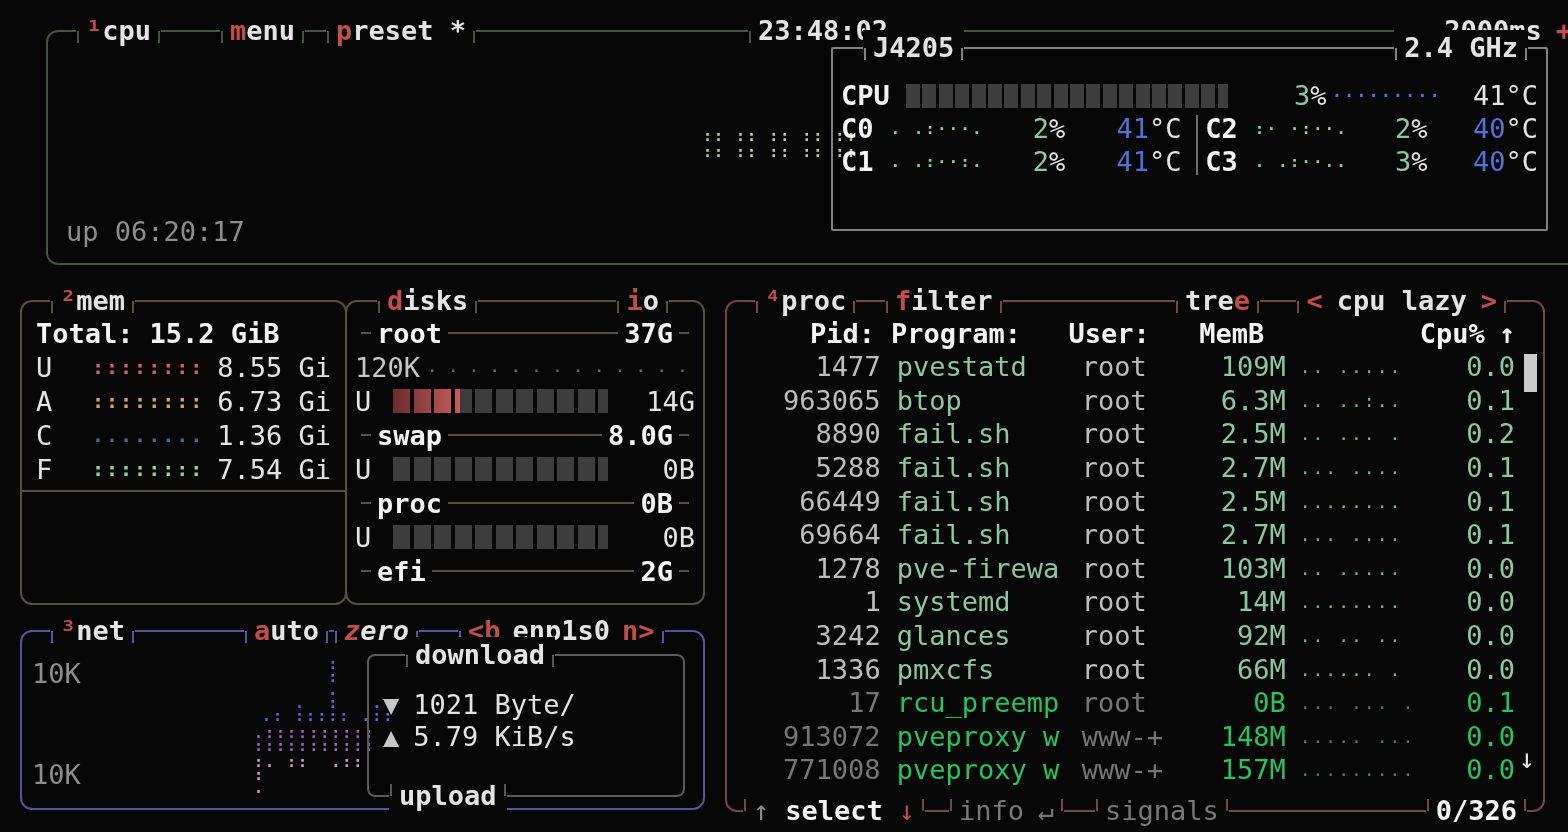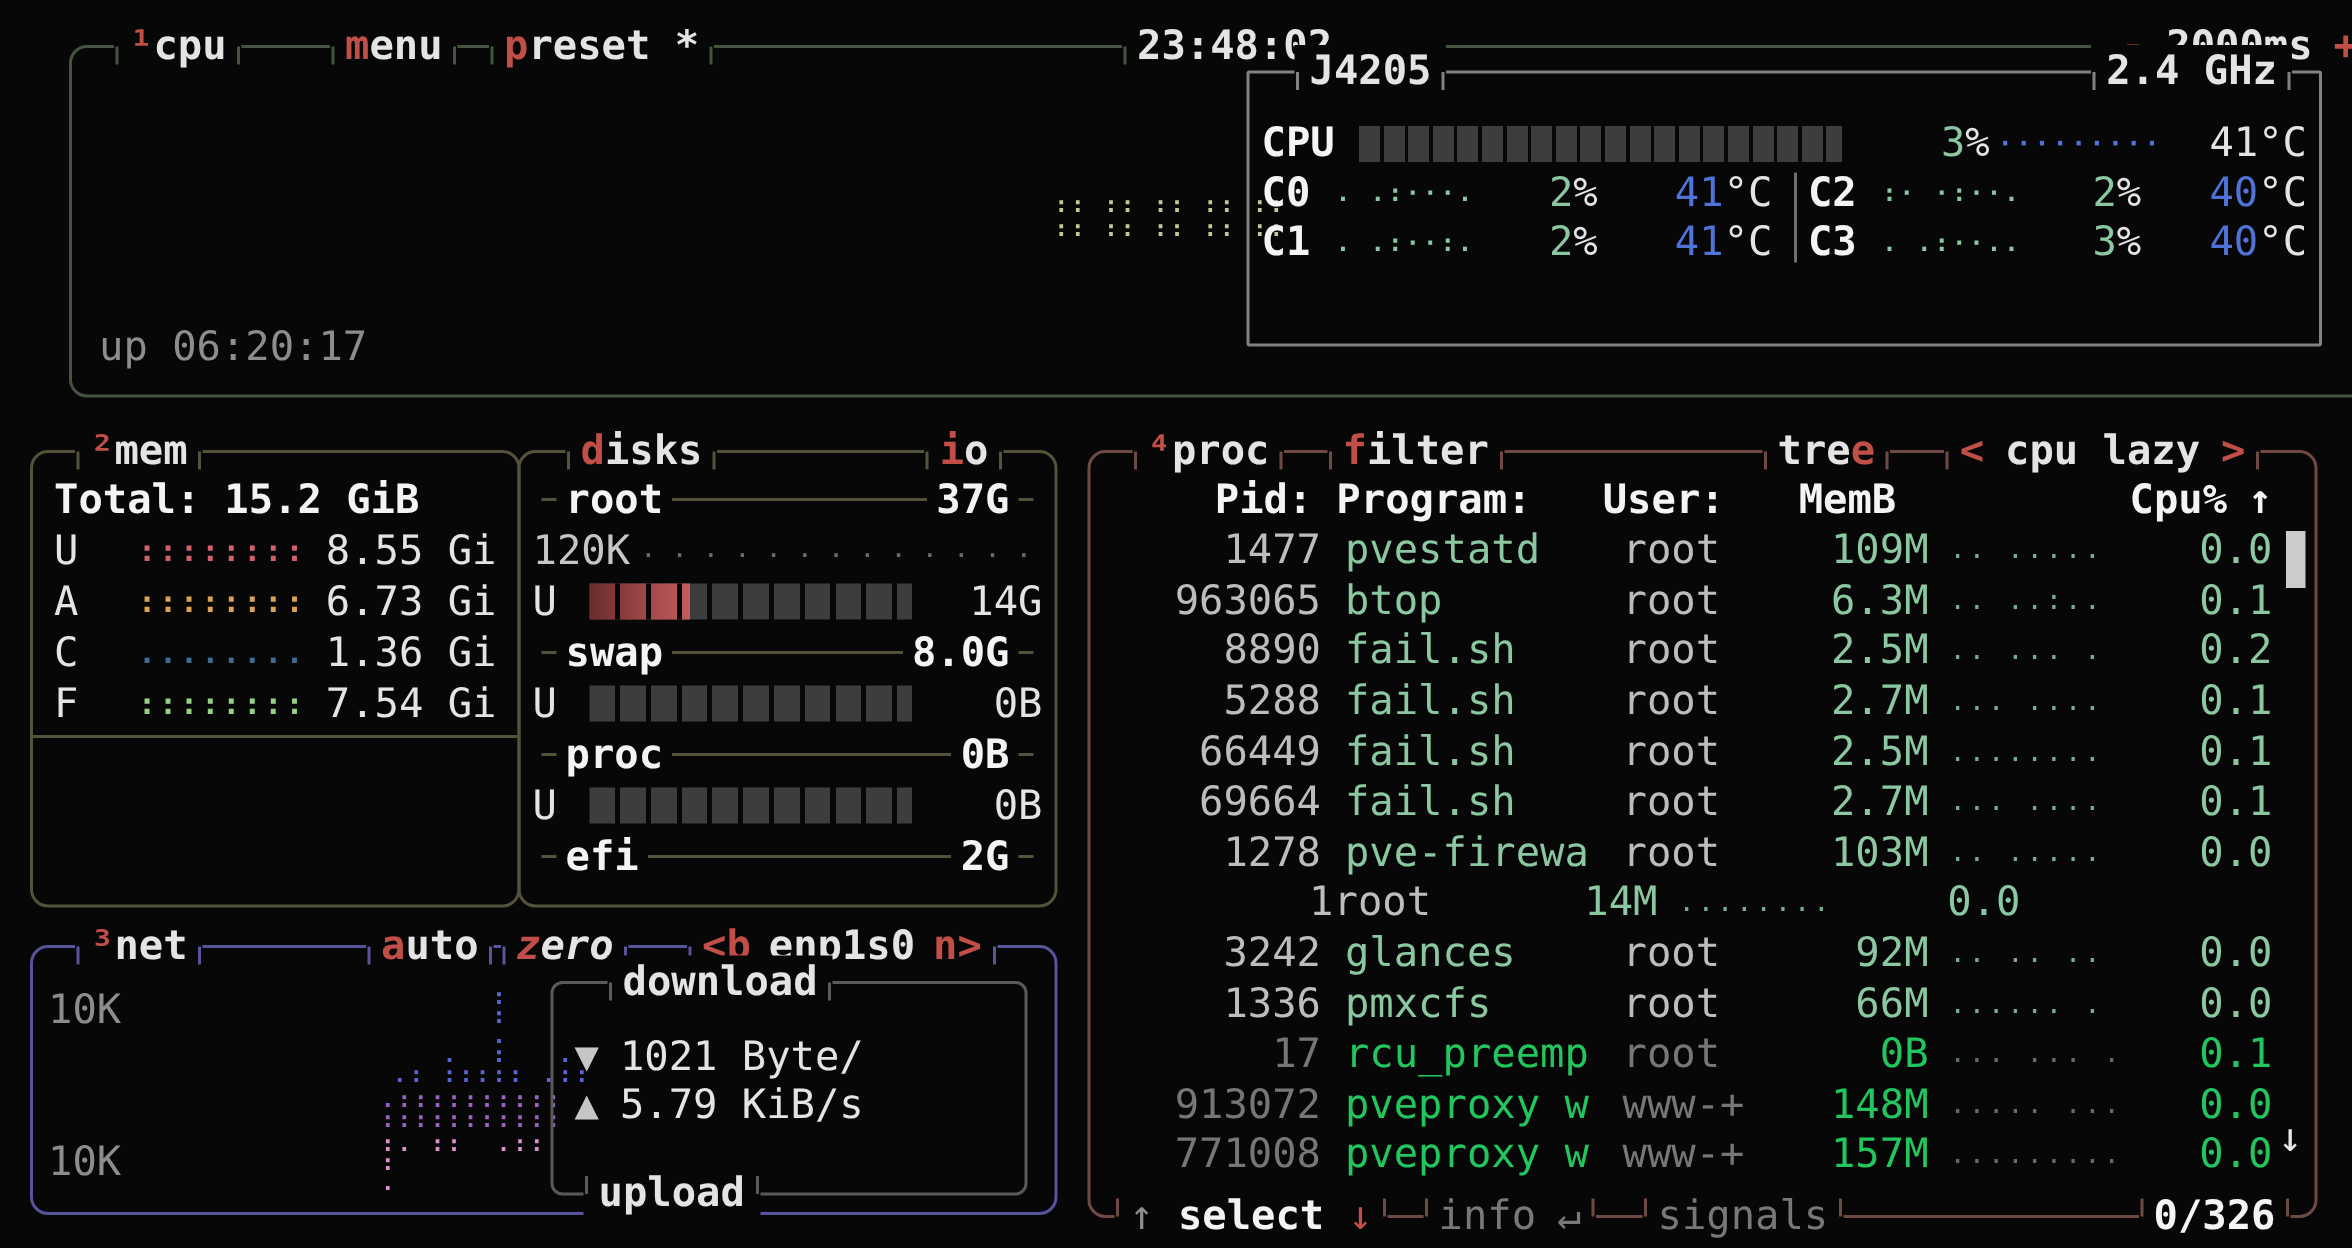--- a/index.html
+++ b/index.html
@@ -299,20 +299,21 @@
       <div class="prow">
           <span class="c-pid">1278</span>
           <span class="c-prog">pve-firewa</span>
           <span class="c-user">root</span>
           <span class="c-mem">103M</span>
           <span class="c-dots">.. .....</span>
           <span class="c-cpu">0.0</span>
         </div>
       <div class="prow">
           <span class="c-pid">1</span>
+          <span class="c-prog">systemd</span>
           <span class="c-user">root</span>
           <span class="c-mem">14M</span>
           <span class="c-dots">........</span>
           <span class="c-cpu">0.0</span>
         </div>
       <div class="prow">
           <span class="c-pid">3242</span>
           <span class="c-prog">glances</span>
           <span class="c-user">root</span>
           <span class="c-mem">92M</span>

